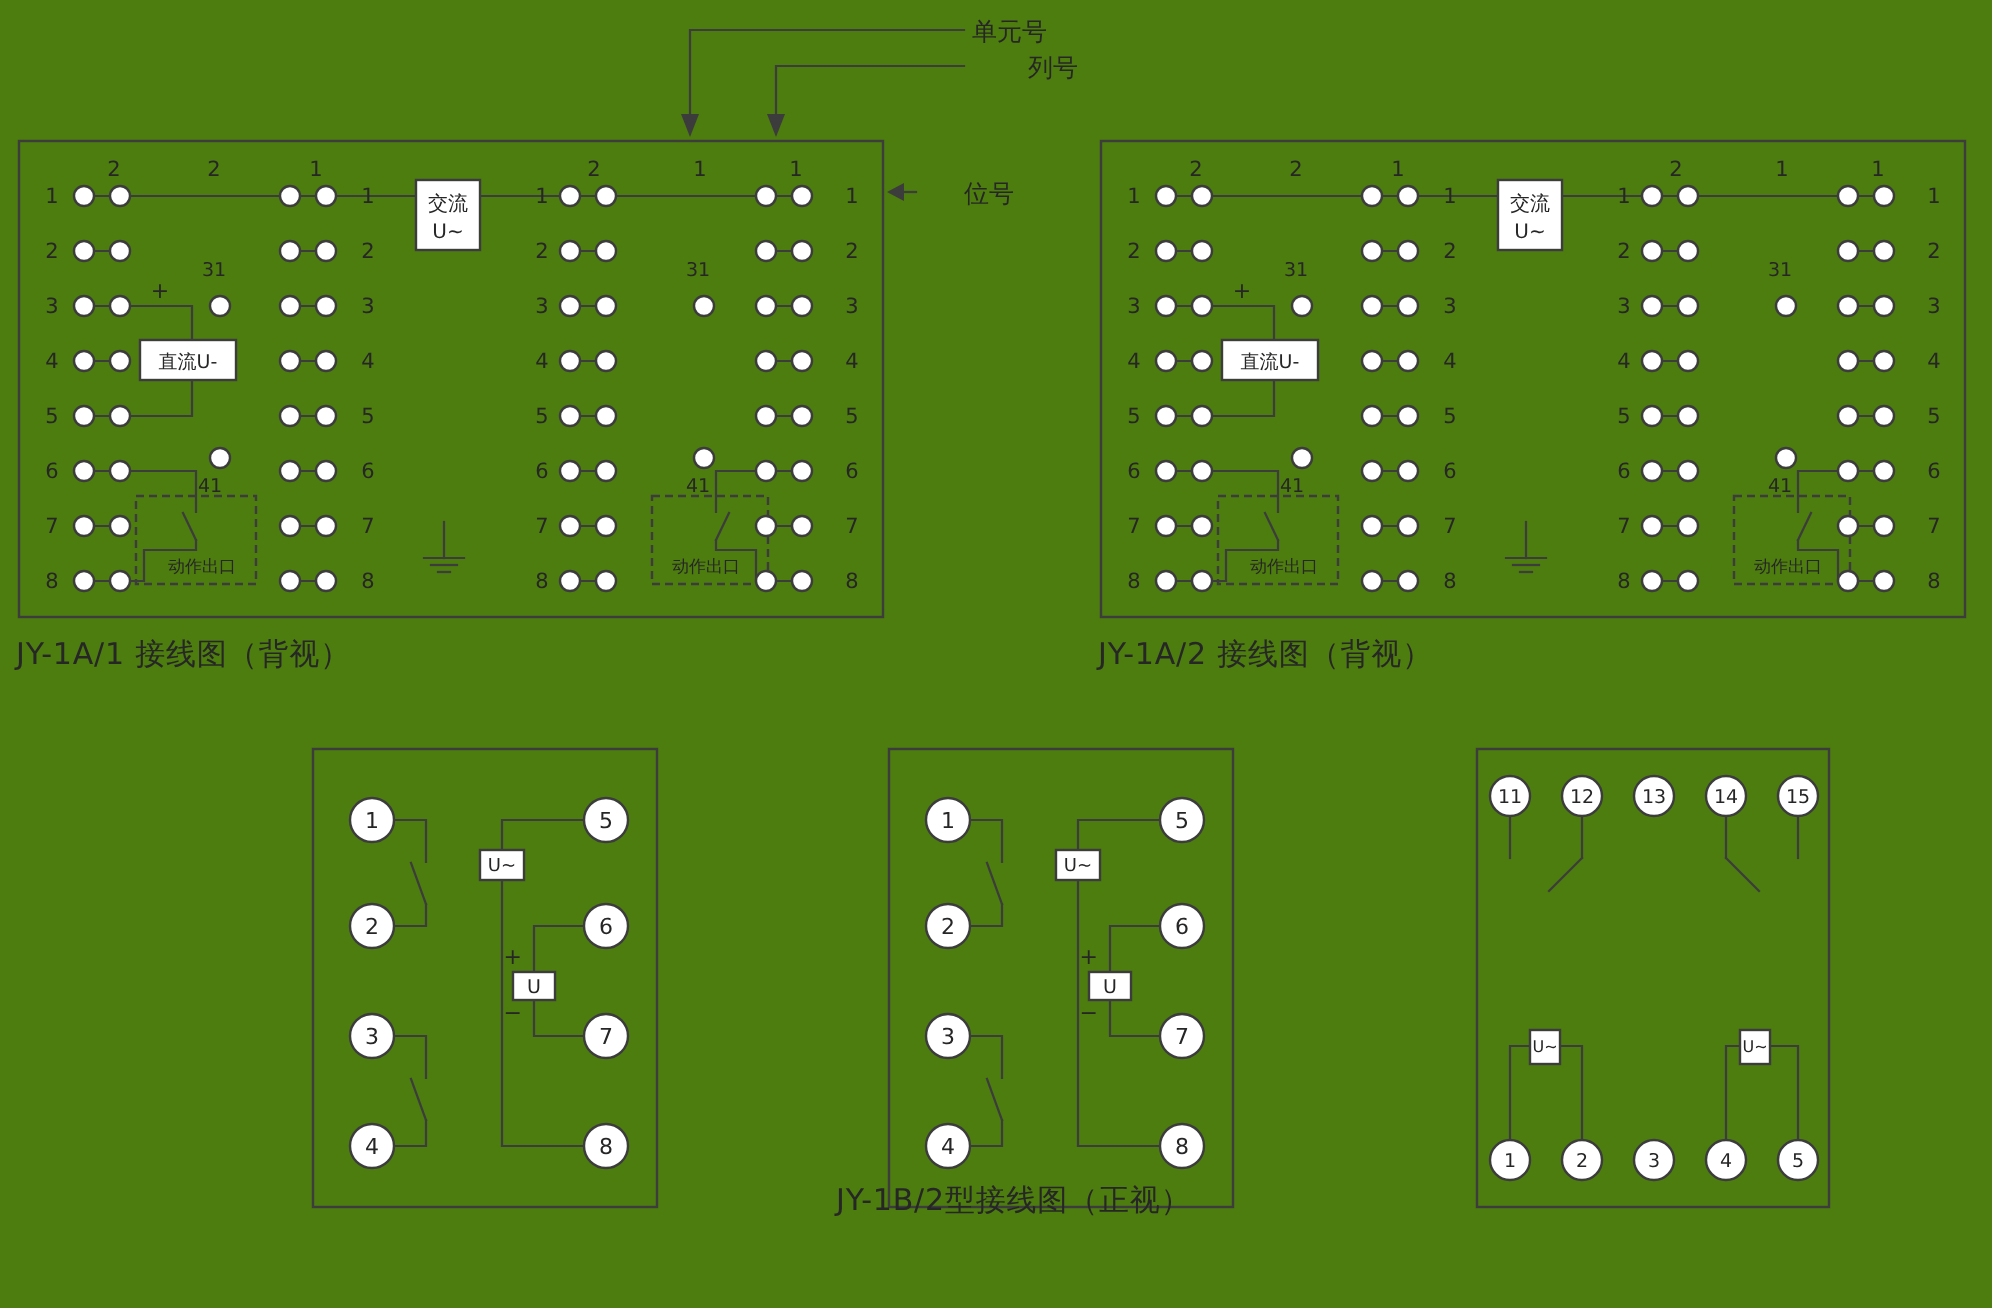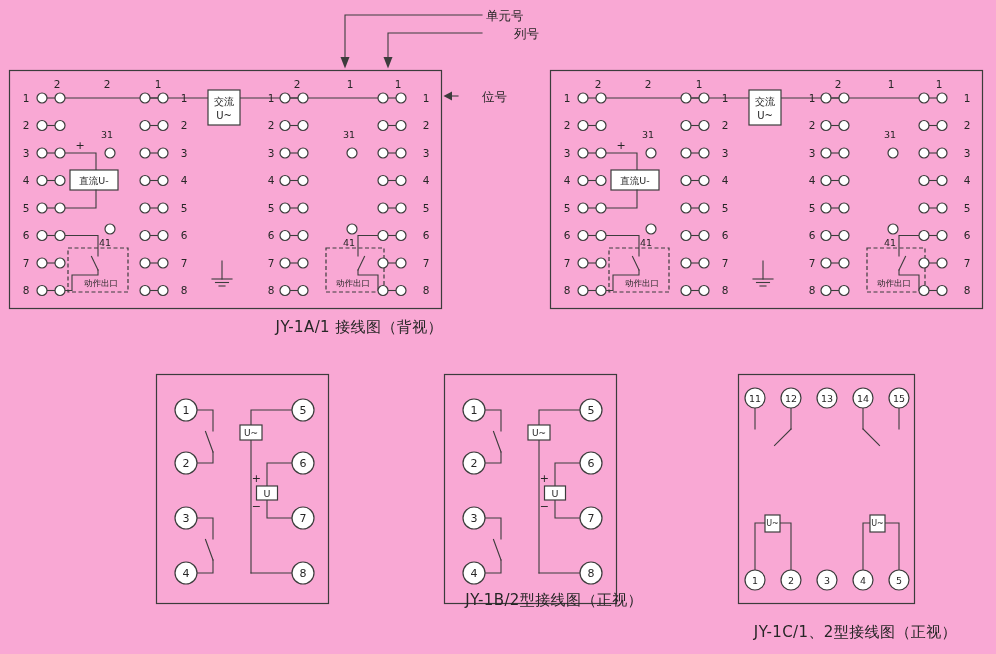--- a/index.html
+++ b/index.html
@@ -1,26 +1,26 @@
 <!DOCTYPE html>
 <html><head>
 <meta charset="utf-8">
 <style>
   *{margin:0;padding:0;box-sizing:border-box}
   html,body{width:996px;height:654px;background:#fff;overflow:hidden}
   body{position:relative;font-family:"DejaVu Sans","Liberation Sans",sans-serif;color:#262626}
-  .canvas{position:absolute;inset:0;background:#f9a8d4}
+  .canvas{position:absolute;inset:0;background:#4d7c0f}
   svg{position:absolute;overflow:visible}
   svg line,svg polyline{stroke:#3c3c3c;stroke-width:1.1;stroke-linecap:square;fill:none}
   svg rect{stroke:#3c3c3c;stroke-width:1.2}
   svg circle{stroke:#3c3c3c;stroke-width:1.2;fill:#fff}
   svg text{fill:#262626;font-family:"DejaVu Sans","Liberation Sans",sans-serif}
   svg polygon{fill:#3c3c3c;stroke:none}
   .lbl{position:absolute;font-size:12.5px;white-space:nowrap}
-  .caption{position:absolute;text-align:right;font-size:15px;letter-spacing:.4px;white-space:nowrap}
+  .caption{position:absolute;text-align:left;font-size:15px;letter-spacing:.4px;white-space:nowrap}
 </style>
 </head>
 <body>
 
 <div class="canvas">
 
   <svg id="overlay" style="left:0;top:0" width="996" height="115" viewBox="0 0 996 115">
     <polyline points="482,15 345,15 345,57"></polyline>
     <polygon points="340.5,57 349.5,57 345,68.5"></polygon>
     <polyline points="482,33 388,33 388,57"></polyline>
@@ -364,20 +364,21 @@
       <circle cx="344" cy="160" r="5"></circle>
       <text x="49" y="19" font-size="10.5" text-anchor="middle">2</text>
       <text x="99" y="19" font-size="10.5" text-anchor="middle">2</text>
       <text x="150" y="19" font-size="10.5" text-anchor="middle">1</text>
       <text x="289" y="19" font-size="10.5" text-anchor="middle">2</text>
       <text x="342" y="19" font-size="10.5" text-anchor="middle">1</text>
       <text x="390" y="19" font-size="10.5" text-anchor="middle">1</text>
     </svg>
 
   <div class="caption" style="left:8px;top:318px;width:435px">JY-1A/1 接线图（背视）</div>
+  <div class="caption" style="left:549px;top:318px;width:435px">JY-1A/2 接线图（背视）</div>
 
   <svg id="b1" style="left:155px;top:373px" width="175" height="232" viewBox="0 0 175 232">
       <rect x="1.5" y="1.5" width="172" height="229" fill="none"></rect>
       <polyline points="42,37 58,37 58,58"></polyline>
       <line x1="58" y1="79" x2="50.5" y2="58.5"></line>
       <polyline points="58,79 58,90 42,90"></polyline>
       <polyline points="42,145 58,145 58,166"></polyline>
       <line x1="58" y1="187" x2="50.5" y2="166.5"></line>
       <polyline points="58,187 58,200 42,200"></polyline>
       <polyline points="137,37 96,37 96,52"></polyline>
@@ -476,15 +477,14 @@
       <text x="126" y="28.5" font-size="9.5" text-anchor="middle">14</text>
       <circle cx="126" cy="207" r="10"></circle>
       <text x="126" y="210.5" font-size="9.5" text-anchor="middle">4</text>
       <circle cx="162" cy="25" r="10"></circle>
       <text x="162" y="28.5" font-size="9.5" text-anchor="middle">15</text>
       <circle cx="162" cy="207" r="10"></circle>
       <text x="162" y="210.5" font-size="9.5" text-anchor="middle">5</text>
     </svg>
 
   <div class="caption" style="left:418px;top:591px;width:225px">JY-1B/2型接线图（正视）</div>
-  <div class="caption" style="left:697px;top:623px;width:260px">JY-1C/1、2型接线图（正视）</div>
 
 </div>
 
 </body></html>

